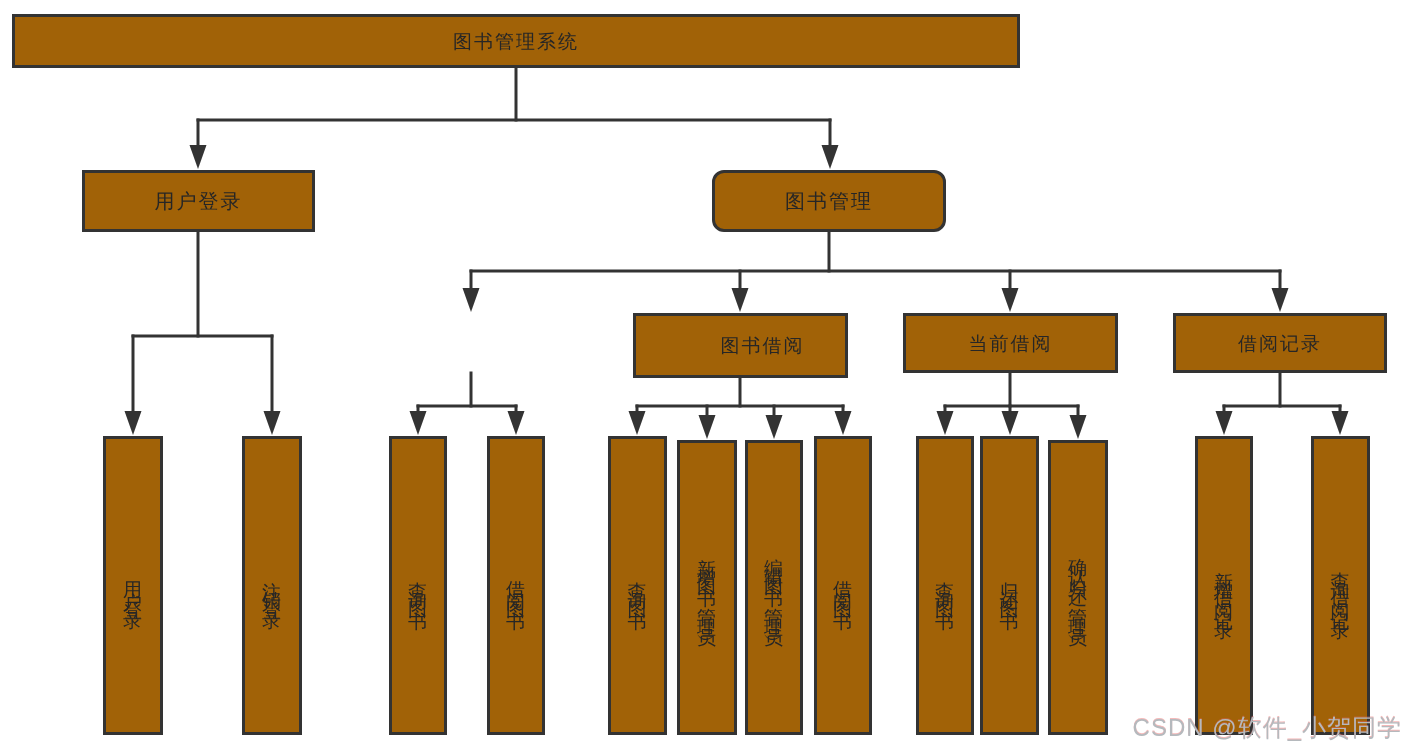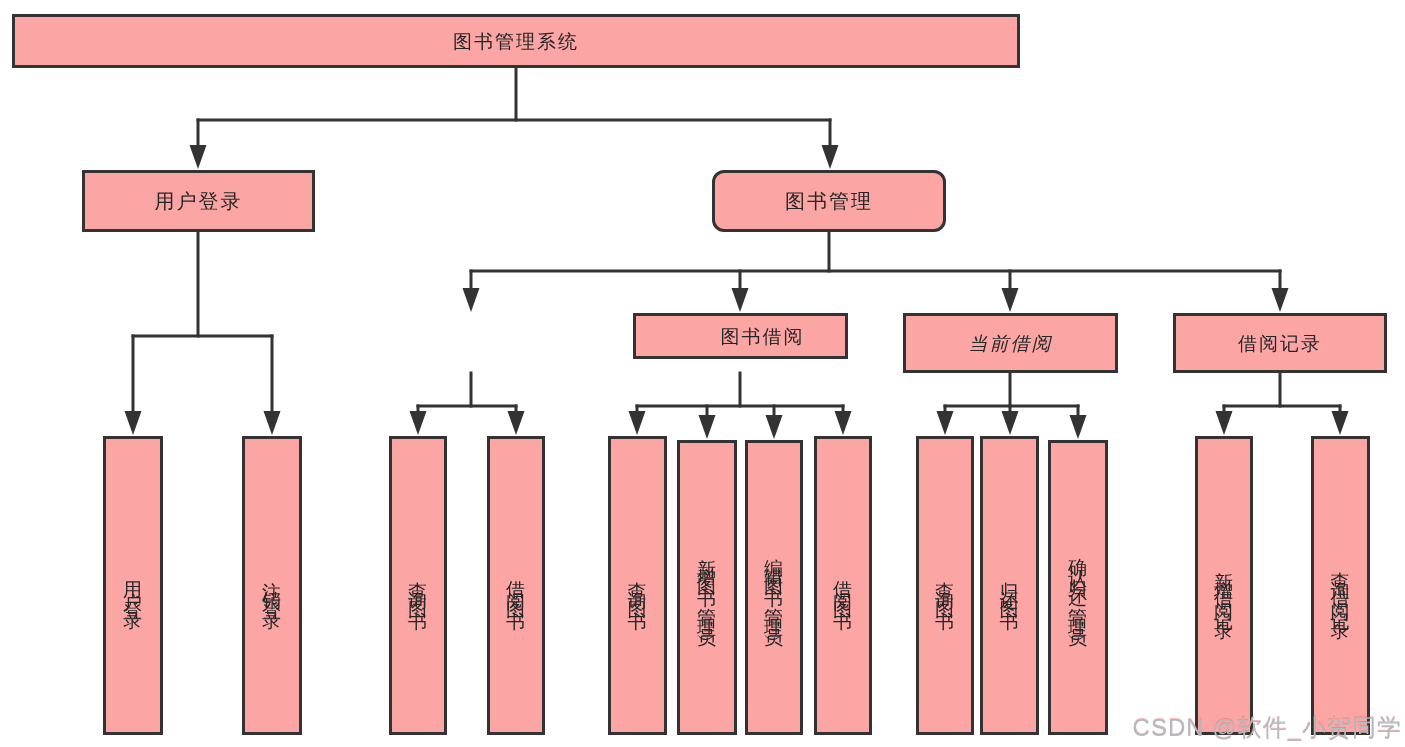--- a/index.html
+++ b/index.html
@@ -32,21 +32,21 @@
     fill:none;
     stroke-linecap:square;
   }
   .connectors polygon{
     fill:var(--line);
     stroke:none;
   }
   .node{
     position:absolute;
     box-sizing:border-box;
-    background:#fca5a5;
+    background:#a16207;
     border:3px solid var(--line);
     display:flex;
     align-items:center;
     justify-content:center;
     color:var(--text);
     font-size:19px;
     line-height:1;
   }
   .node.h span{
     letter-spacing:2px;
@@ -142,24 +142,24 @@
     <span>图书管理系统</span>
   </div>
 
   <div class="node h lvl2" style="left:82px;top:170px;width:233px;height:62px;">
     <span>用户登录</span>
   </div>
   <div class="node h lvl2" style="left:712px;top:170px;width:234px;height:62px;border-radius:12px;">
     <span>图书管理</span>
   </div>
 
-  <div class="node h" style="left:633px;top:313px;width:215px;height:46px;padding-left:44px;">
+  <div class="node h" style="left:633px;top:313px;width:215px;height:65px;padding-left:44px;">
     <span>图书借阅</span>
   </div>
-  <div class="node h" style="left:903px;top:313px;width:215px;height:60px;font-style:italic;">
+  <div class="node h" style="left:903px;top:313px;width:215px;height:60px;">
     <span>当前借阅</span>
   </div>
   <div class="node h" style="left:1173px;top:313px;width:214px;height:60px;">
     <span>借阅记录</span>
   </div>
 
   <div class="node v" style="left:103px;top:436px;width:60px;height:299px;">
     <span>用户登录</span>
   </div>
   <div class="node v" style="left:242px;top:436px;width:60px;height:299px;">

